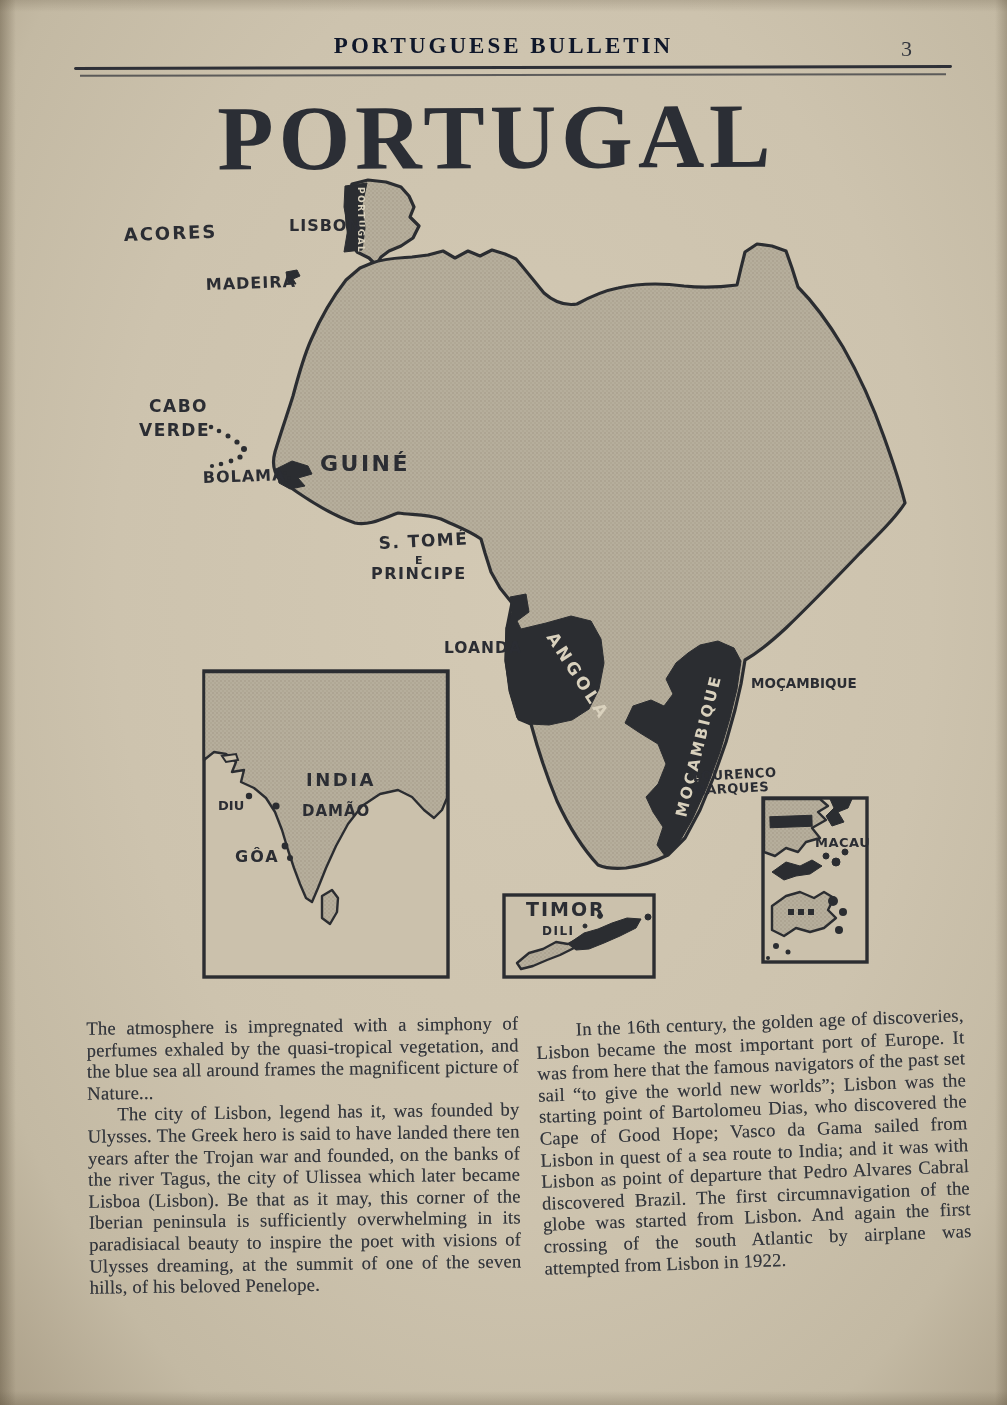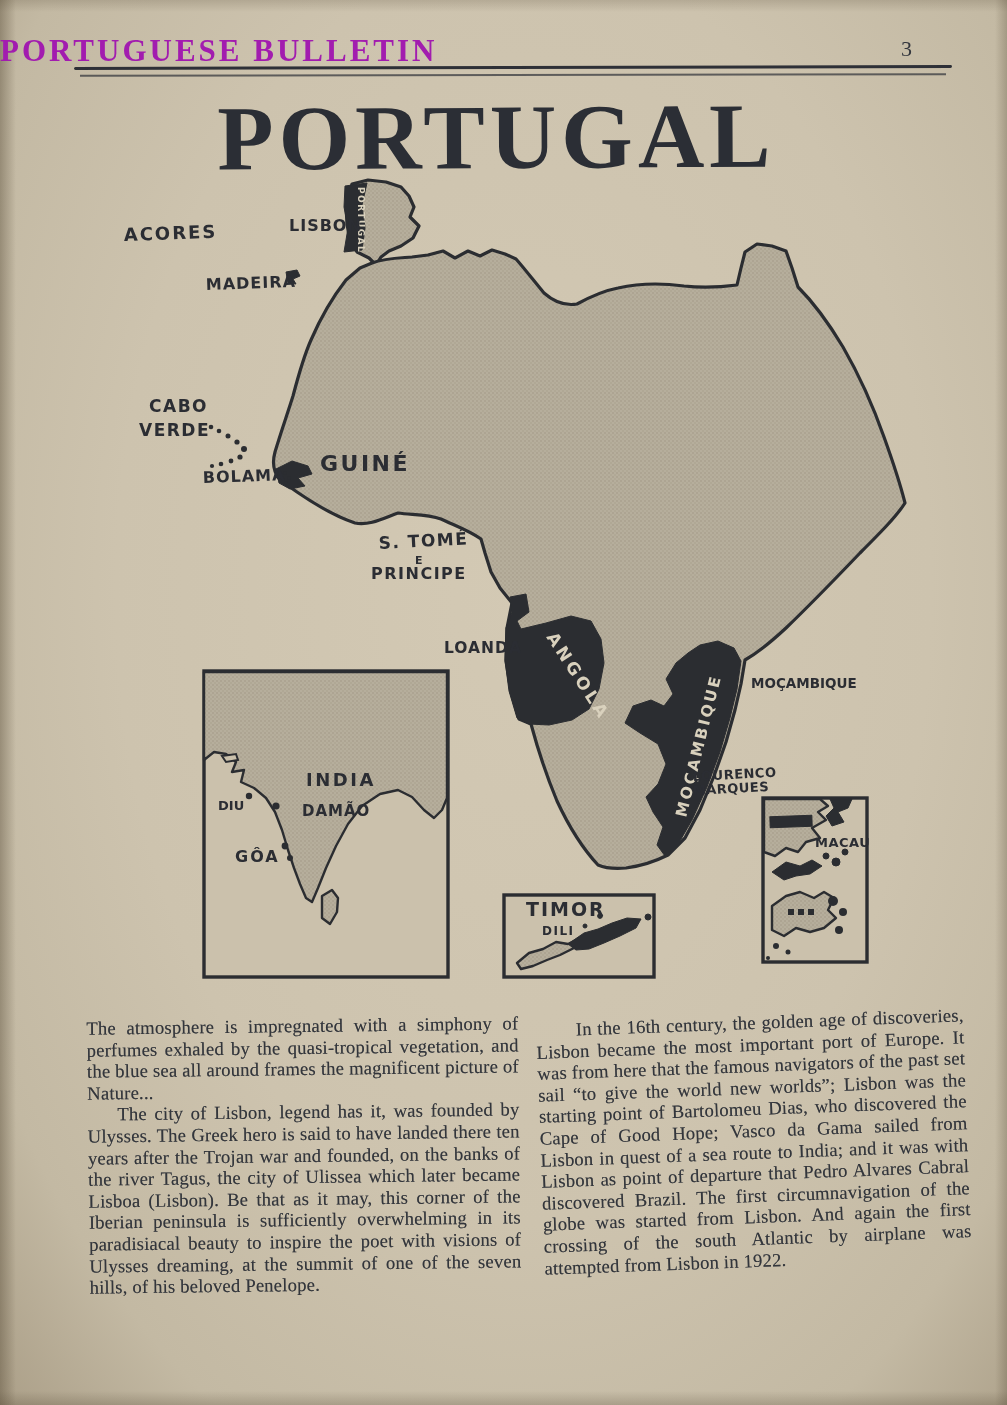--- a/index.html
+++ b/index.html
@@ -9,22 +9,22 @@
     background:
       linear-gradient(90deg, rgba(82,70,50,.40) 0px, rgba(82,70,50,0) 16px),
       linear-gradient(270deg, rgba(82,70,50,.28) 0px, rgba(82,70,50,0) 12px),
       linear-gradient(0deg, rgba(82,70,50,.26) 0px, rgba(82,70,50,0) 14px),
       linear-gradient(180deg, rgba(82,70,50,.20) 0px, rgba(82,70,50,0) 12px),
       radial-gradient(ellipse at 52% 42%, #d3c9b4 0%, #cdc3ae 55%, #c3b9a3 82%, #ab9f88 100%);
   }
   .abs{position:absolute;}
   
   .masthead{
-    left:0;right:0;top:33px;text-align:left;
-    font-size:31px;letter-spacing:3px;color:#a21caf;font-weight:bold;
+    left:0;right:0;top:33px;text-align:center;
+    font-size:23px;letter-spacing:3px;color:#0f172a;font-weight:bold;
   }
   .pagenum{left:901px;top:36px;font-size:22px;color:#34373e;}
   .rule1{left:74px;top:66px;width:878px;height:3px;background:#2e3037;border-radius:2px;transform:rotate(-0.12deg);}
   .rule2{left:80px;top:74px;width:866px;height:1.5px;background:#2e3037;opacity:.7;transform:rotate(-0.1deg);}
   
   .headline{
     left:0;right:14px;top:84px;text-align:center;
     font-size:92px;font-weight:bold;letter-spacing:5px;color:#2b2e35;
     transform:rotate(-0.3deg);
   }

